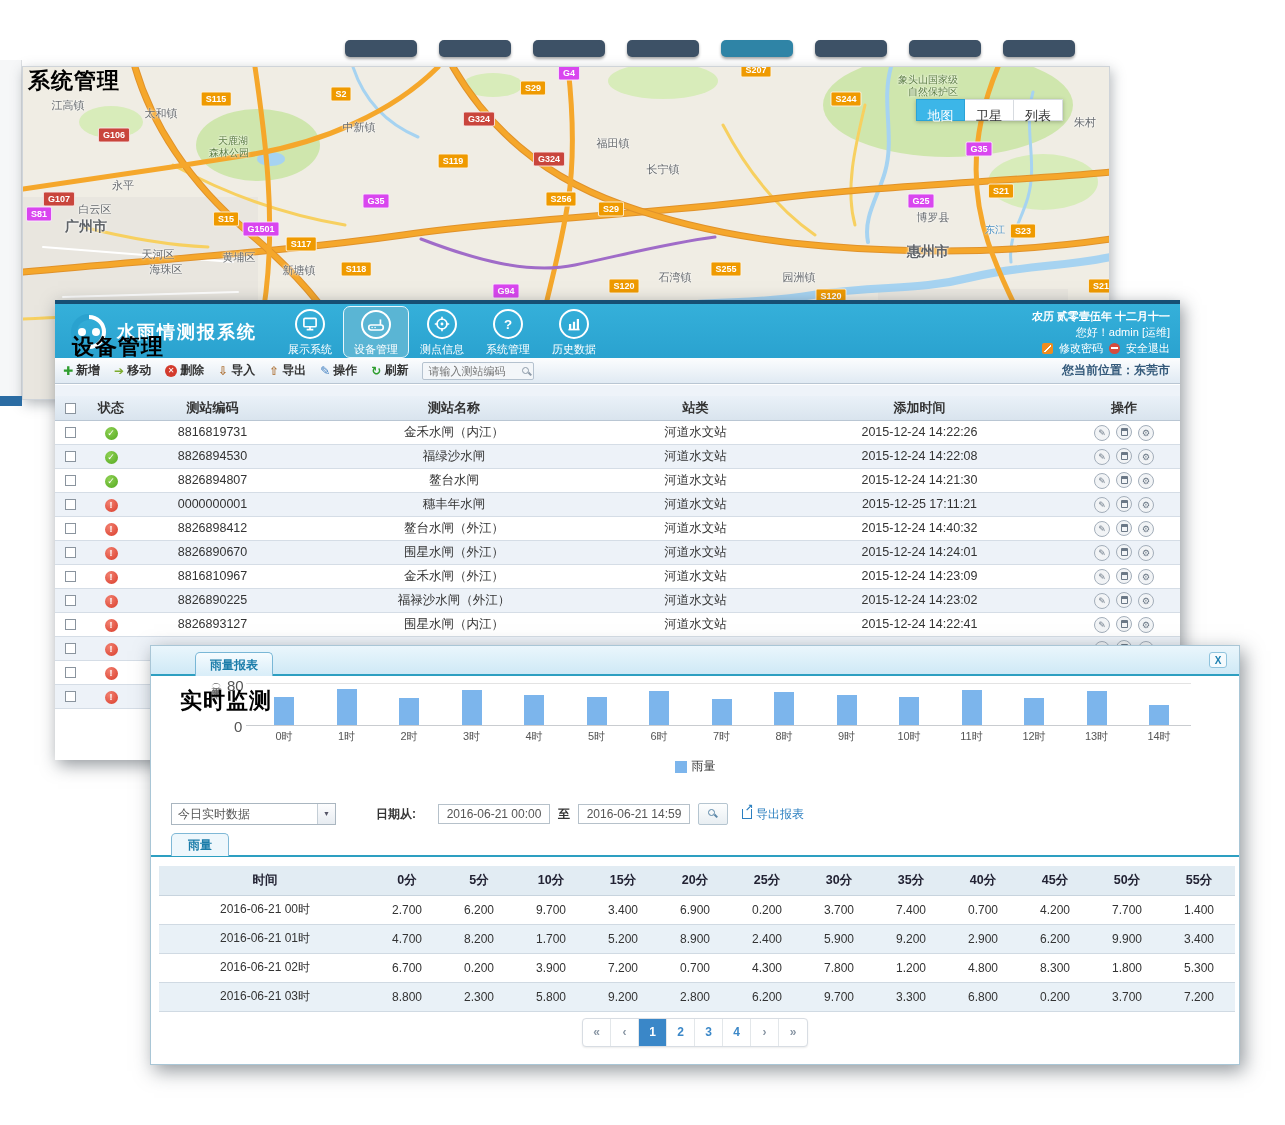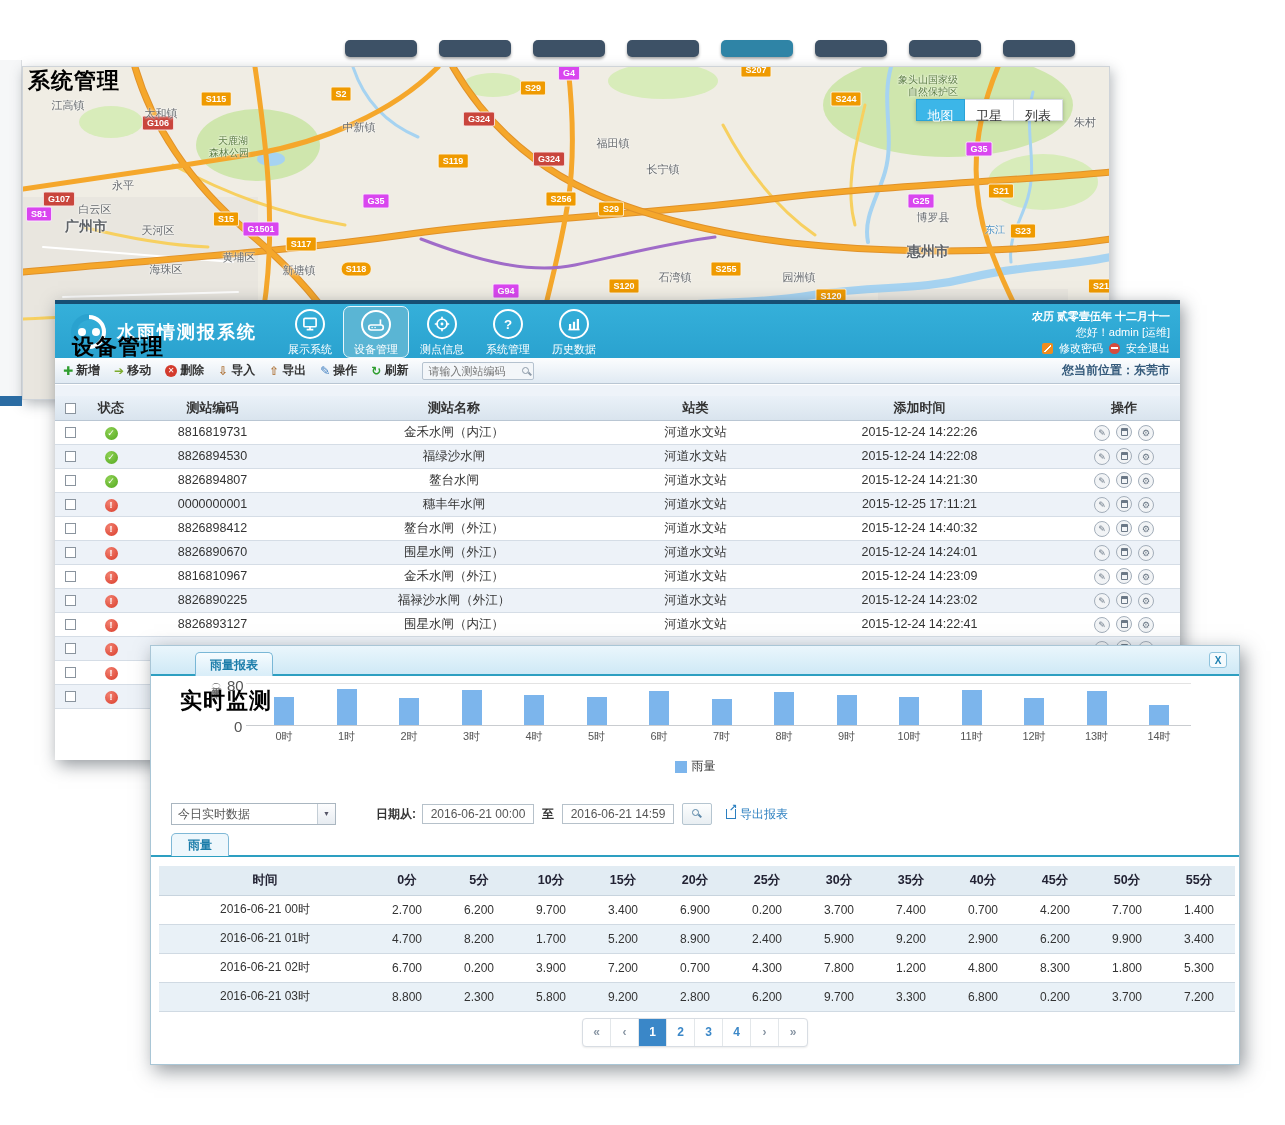--- a/index.html
+++ b/index.html
@@ -175,52 +175,52 @@
     <path class="road hw" d="M 520 250 C 560 280 620 300 690 305"></path>
     <path class="road pu" d="M 398 172 C 450 192 505 208 552 198 C 600 188 645 176 692 170"></path>
   </svg>
   <div id="map-overlays">
       <span class="badge green" style="left: 546px; top: 6px;">G4</span>
       <span class="badge orange" style="left: 733px; top: 3px;">S207</span>
       <span class="badge orange" style="left: 510px; top: 21px;">S29</span>
       <span class="badge orange" style="left: 823px; top: 32px;">S244</span>
       <span class="badge orange" style="left: 193px; top: 32px;">S115</span>
       <span class="badge orange" style="left: 318px; top: 27px;">S2</span>
-      <span class="badge red" style="left: 91px; top: 56px; margin-left: 44px;">G106</span>
+      <span class="badge red" style="left: 91px; top: 68px;">G106</span>
       <span class="badge red" style="left: 456px; top: 52px;">G324</span>
       <span class="badge orange" style="left: 430px; top: 94px;">S119</span>
       <span class="badge red" style="left: 526px; top: 92px;">G324</span>
       <span class="badge green" style="left: 956px; top: 82px;">G35</span>
       <span class="badge red" style="left: 36px; top: 132px;">G107</span>
       <span class="badge green" style="left: 16px; top: 147px;">S81</span>
       <span class="badge green" style="left: 353px; top: 134px;">G35</span>
       <span class="badge orange" style="left: 538px; top: 132px;">S256</span>
       <span class="badge orange" style="left: 588px; top: 142px;">S29</span>
       <span class="badge green" style="left: 898px; top: 134px;">G25</span>
       <span class="badge orange" style="left: 978px; top: 124px;">S21</span>
       <span class="badge orange" style="left: 203px; top: 152px;">S15</span>
       <span class="badge green" style="left: 238px; top: 162px;">G1501</span>
       <span class="badge orange" style="left: 278px; top: 177px;">S117</span>
-      <span class="badge orange" style="left: 333px; top: 202px; border-radius: 7px;">S118</span>
+      <span class="badge orange" style="left: 333px; top: 202px;">S118</span>
       <span class="badge orange" style="left: 601px; top: 219px;">S120</span>
       <span class="badge orange" style="left: 703px; top: 202px;">S255</span>
       <span class="badge green" style="left: 483px; top: 224px;">G94</span>
       <span class="badge orange" style="left: 808px; top: 229px;">S120</span>
       <span class="badge orange" style="left: 1078px; top: 219px;">S21</span>
       <span class="badge orange" style="left: 1000px; top: 164px;">S23</span>
       <span class="map-label city" style="left: 63px; top: 160px;">广州市</span>
       <span class="map-label city" style="left: 905px; top: 185px;">惠州市</span>
       <span class="map-label town" style="left: 45px; top: 38px;">江高镇</span>
       <span class="map-label town" style="left: 138px; top: 46px;">太和镇</span>
       <span class="map-label town" style="left: 336px; top: 60px;">中新镇</span>
       <span class="map-label town" style="left: 590px; top: 76px;">福田镇</span>
       <span class="map-label town" style="left: 640px; top: 102px;">长宁镇</span>
       <span class="map-label town" style="left: 72px; top: 142px;">白云区</span>
       <span class="map-label town" style="left: 100px; top: 118px;">永平</span>
-      <span class="map-label town" style="left: 135px; top: 163px; text-align: right;">天河区</span>
+      <span class="map-label town" style="left: 135px; top: 187px; text-align: right;">天河区</span>
       <span class="map-label town" style="left: 143px; top: 202px;">海珠区</span>
       <span class="map-label town" style="left: 216px; top: 190px;">黄埔区</span>
       <span class="map-label town" style="left: 276px; top: 203px;">新塘镇</span>
       <span class="map-label town" style="left: 652px; top: 210px; text-align: right;">石湾镇</span>
       <span class="map-label town" style="left: 776px; top: 210px;">园洲镇</span>
       <span class="map-label town" style="left: 910px; top: 150px;">博罗县</span>
       <span class="map-label town" style="left: 1062px; top: 55px;">朱村</span>
       <span class="map-label park" style="left: 210px; top: 74px;">天鹿湖</span>
       <span class="map-label park" style="left: 206px; top: 86px;">森林公园</span>
       <span class="map-label park" style="left: 905px; top: 13px;">象头山国家级</span>
@@ -552,21 +552,21 @@
   <div id="legend">
     <span id="legend-swatch"></span>
     <span>雨量</span>
   </div>
   <div id="filter-row">
     <div id="rt-select">
       <span>今日实时数据</span>
       <span class="arr">▼</span>
     </div>
     <span style="margin-left:40px;font-weight:bold;">日期从:</span>
-    <input class="date-inp" style="margin-left: 6px;" value="2016-06-21 00:00">
+    <input class="date-inp" style="margin-left: 22px;" value="2016-06-21 00:00">
     <span style="margin-left:8px;font-weight:bold;">至</span>
     <input class="date-inp" style="margin-left: 8px;" value="2016-06-21 14:59">
     <span id="search-btn">
         <span class="mag"></span>
       </span>
     <span id="export-link">
       <span class="exp-ic"></span>
       <span>导出报表</span>
     </span>
   </div>

